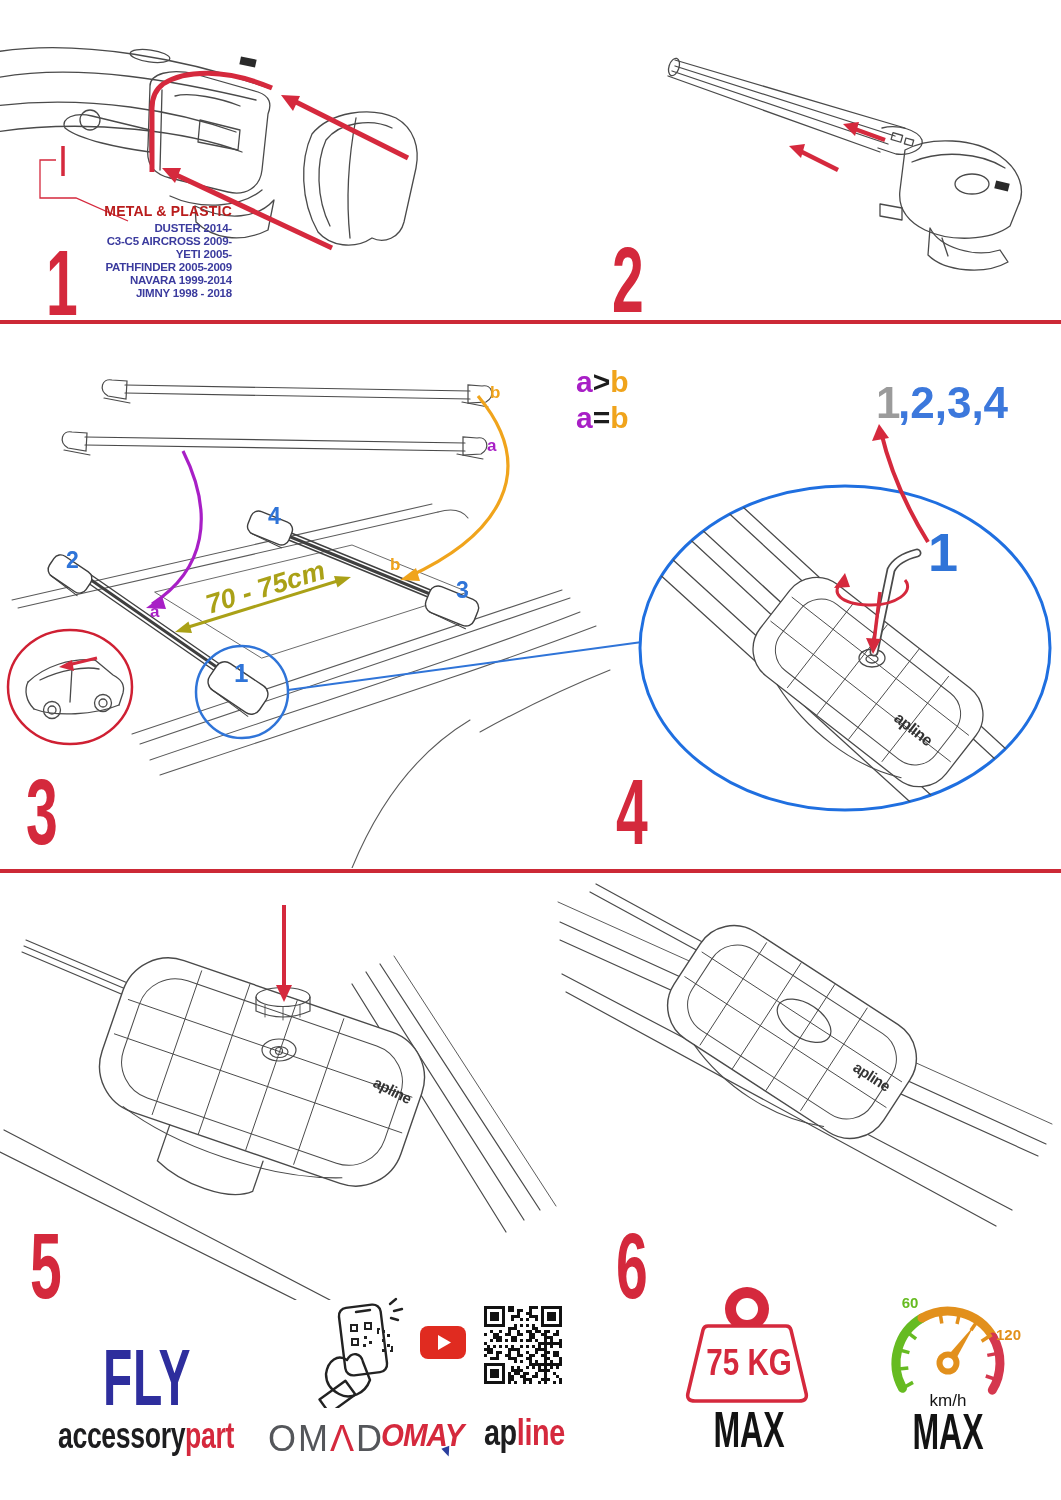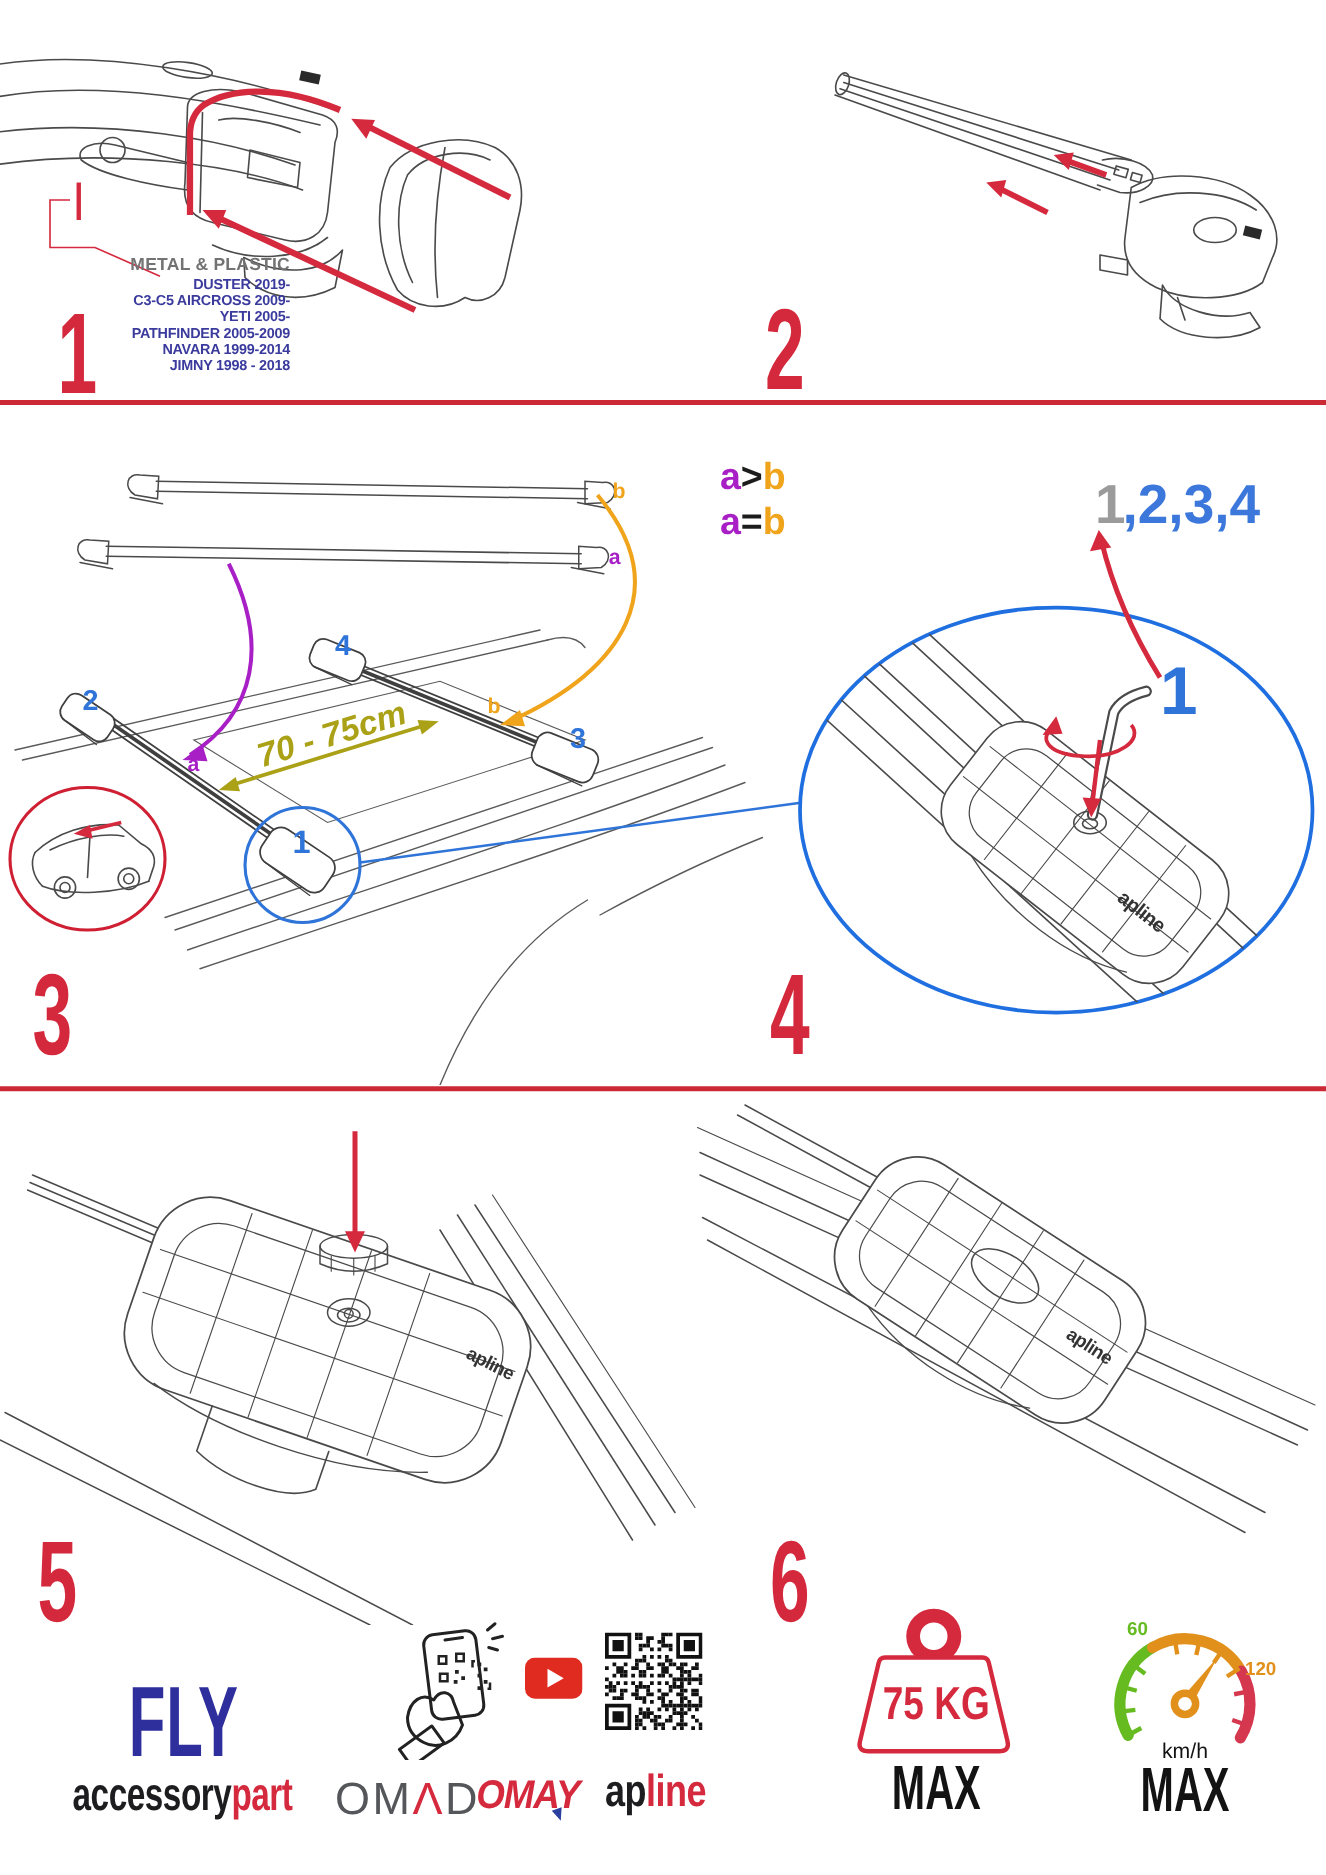--- a/index.html
+++ b/index.html
@@ -4,21 +4,21 @@
 <style>
   html,body{margin:0;padding:0;background:#e8e8e8;}
   .page{position:relative;width:1061px;height:1500px;background:#ffffff;overflow:hidden;
         font-family:"Liberation Sans",sans-serif;}
   svg{position:absolute;left:0;display:block;}
   svg text{font-family:"Liberation Sans",sans-serif;}
   .stepnum{position:absolute;font-size:92px;line-height:1;font-weight:700;color:#d4293c;
            transform:scaleX(.62);transform-origin:left top;letter-spacing:-2px;}
   .divider{position:absolute;left:0;width:1061px;height:4px;background:#cc2936;}
   .mat-block{position:absolute;left:60px;top:203px;width:172px;text-align:right;}
-  .mat-title{font-size:14px;font-weight:700;color:#737373;letter-spacing:.2px;margin-bottom:3px;}
+  .mat-title{font-size:14px;font-weight:700;color:#b91c1c;letter-spacing:.2px;margin-bottom:3px;}
   .mat-line{font-size:11.5px;font-weight:700;color:#3b3b9e;line-height:13px;letter-spacing:-.2px;}
   .legend{position:absolute;left:576px;top:364px;font-size:30px;font-weight:700;line-height:36px;}
   .legend .la{color:#a81fc6;} .legend .lop{color:#1c1c1c;} .legend .lb{color:#f0a41c;}
   .fly{position:absolute;left:103px;top:1338px;font-size:80px;font-weight:600;color:#2e2e9d;
        transform:scaleX(.6);transform-origin:left top;line-height:1;letter-spacing:1px;}
   .accpart{position:absolute;left:58px;top:1417px;font-size:37px;font-weight:600;line-height:1;
        transform:scaleX(.72);transform-origin:left top;letter-spacing:-.5px;}
   .accpart .blk{color:#1d1d1f;} .accpart .red{color:#d5293d;}
   .omad{position:absolute;left:268px;top:1421px;font-size:36px;font-weight:500;color:#54565a;
        letter-spacing:2px;line-height:1;}
@@ -95,21 +95,21 @@
       <line x1="838" y1="170" x2="798" y2="150" stroke="#d5293d" stroke-width="4.5"></line>
       <polygon points="789,146 805,144 801,158" fill="#d5293d"></polygon>
     </g>
   </svg>
 
   <div class="stepnum" style="left:46px;top:237px">1</div>
   <div class="stepnum" style="left:612px;top:234px">2</div>
 
   <div class="mat-block">
     <div class="mat-title">METAL &amp; PLASTIC</div>
-    <div class="mat-line">DUSTER 2019-</div>
+    <div class="mat-line">DUSTER 2014-</div>
     <div class="mat-line">C3-C5 AIRCROSS 2009-</div>
     <div class="mat-line">YETI 2005-</div>
     <div class="mat-line">PATHFINDER 2005-2009</div>
     <div class="mat-line">NAVARA 1999-2014</div>
     <div class="mat-line">JIMNY 1998 - 2018</div>
   </div>
 
   <div class="divider" style="top:320px"></div>
 
   <svg style="top:330px" width="1061" height="538" viewBox="0 0 1061 538">

